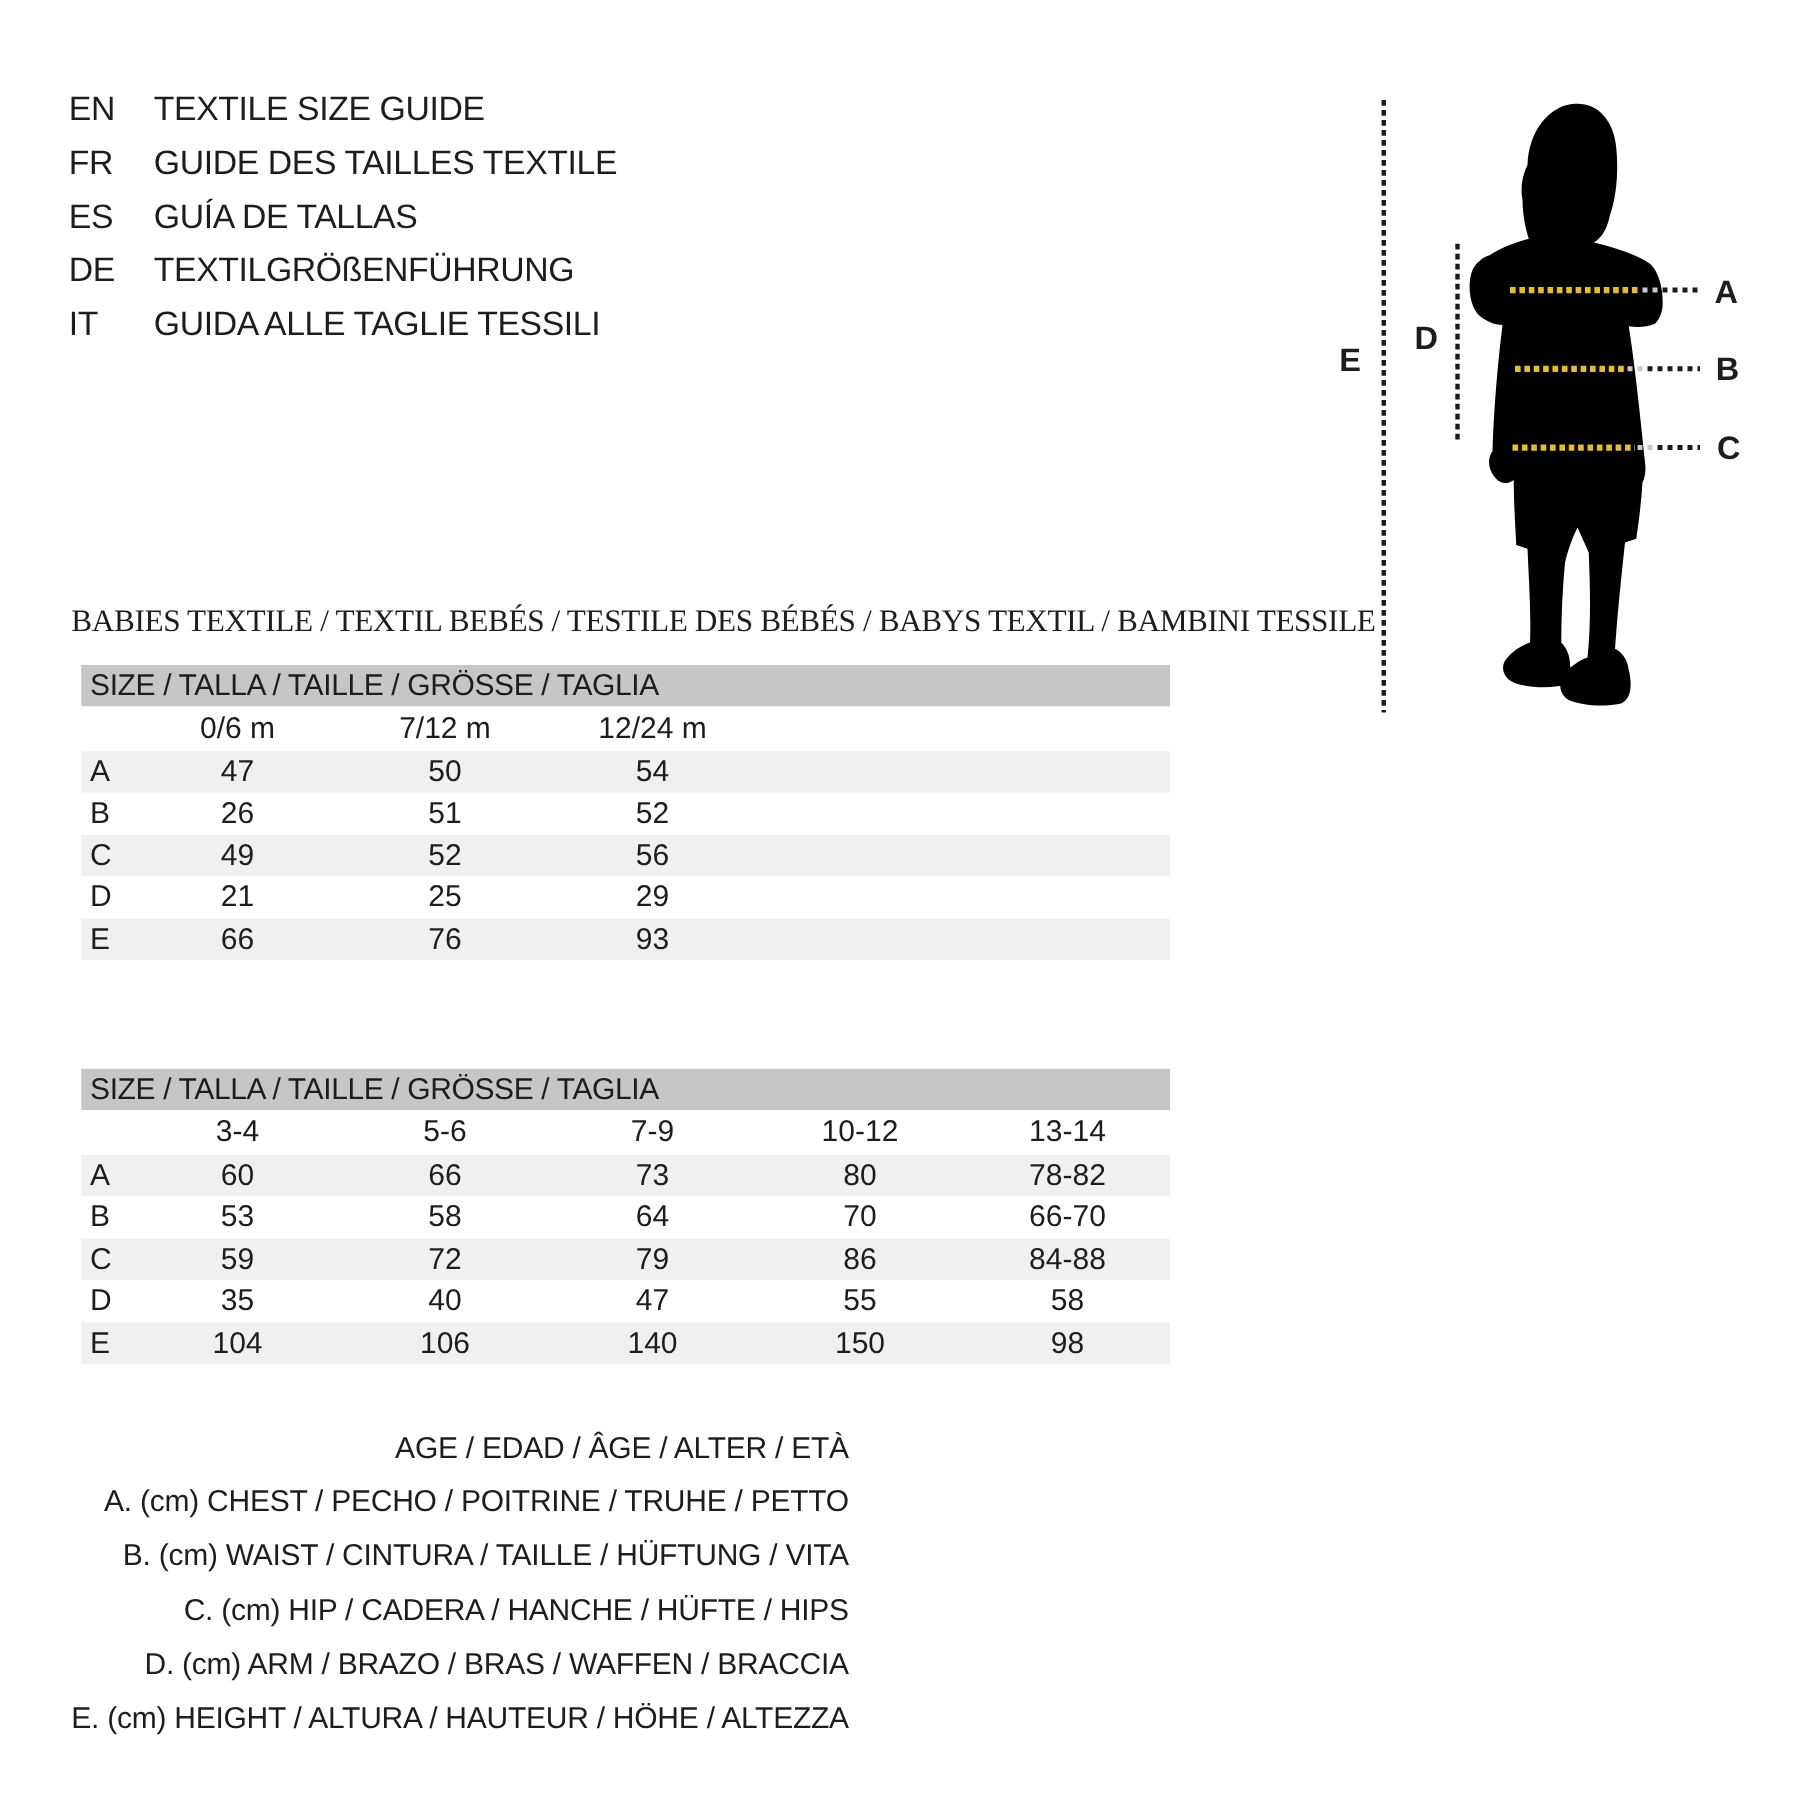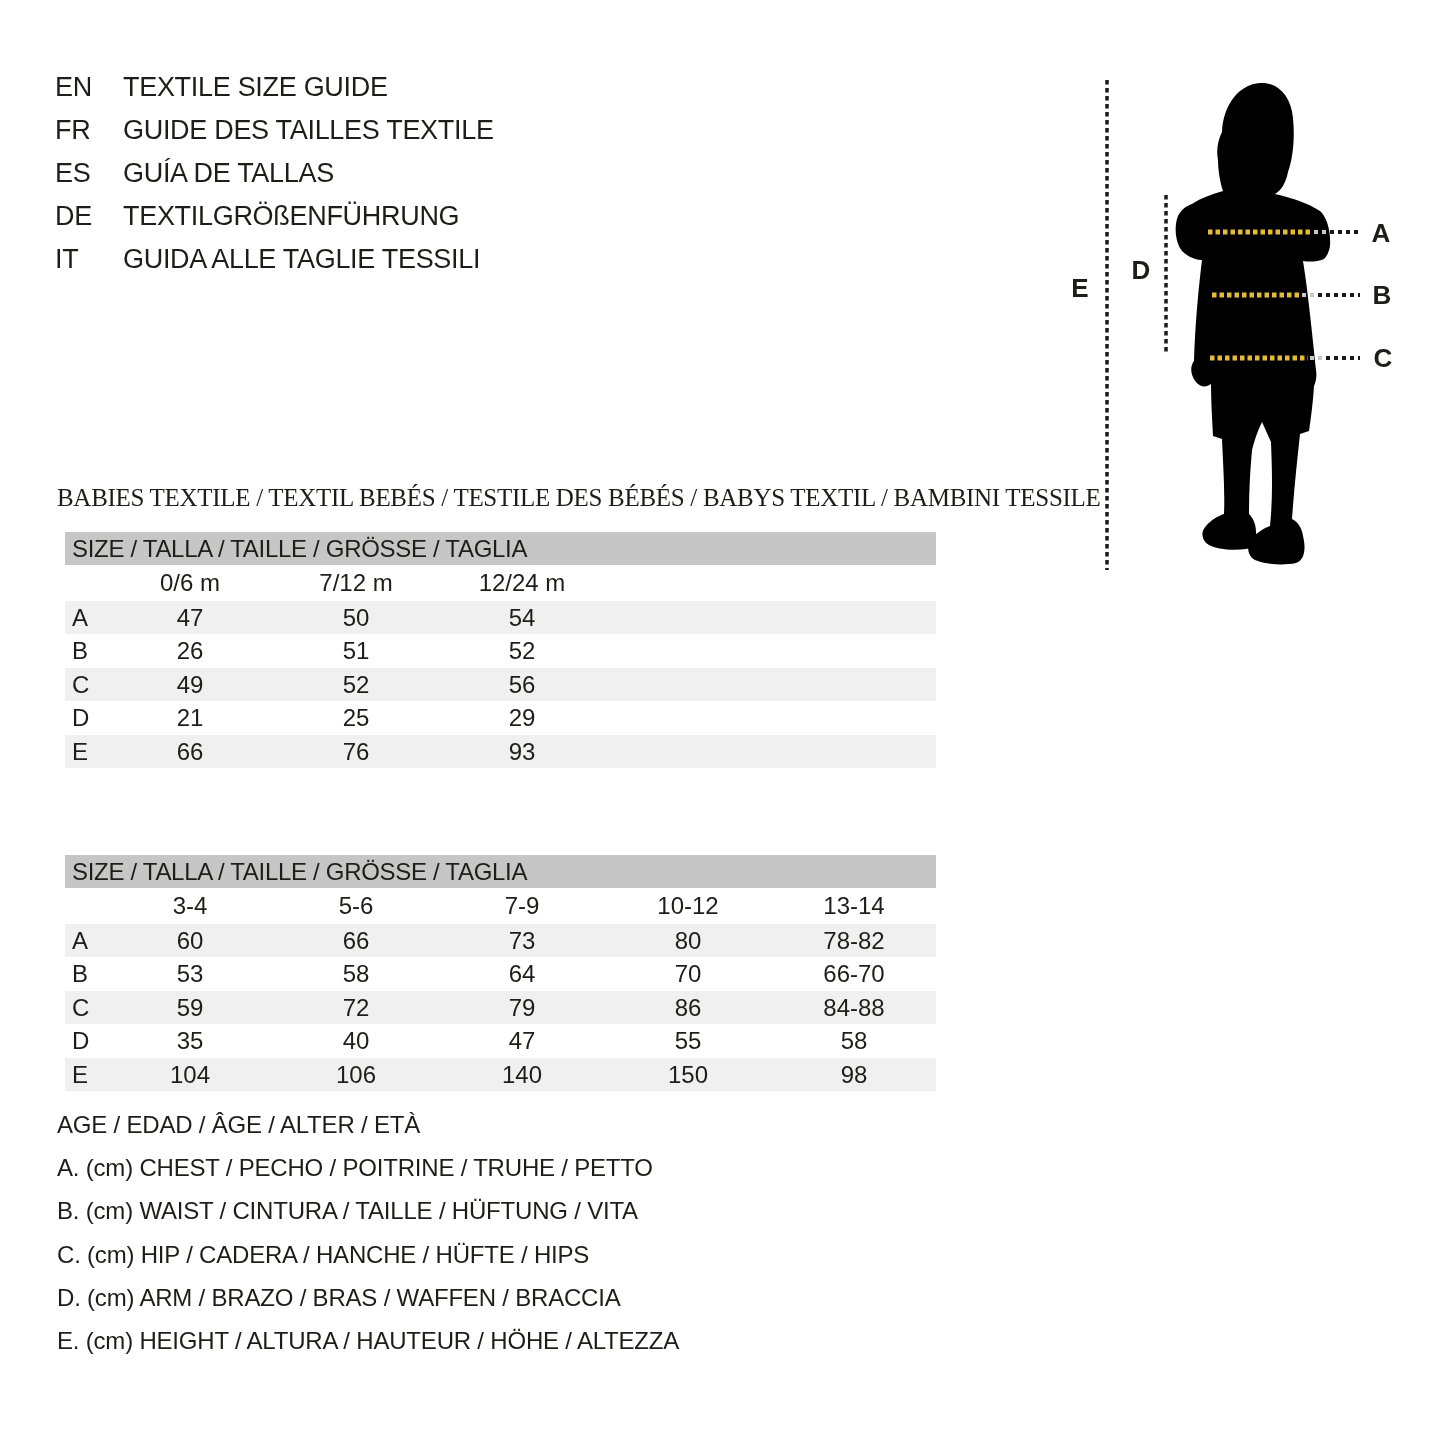--- a/index.html
+++ b/index.html
@@ -17,21 +17,21 @@
   .section-title{position:absolute;left:57px;font-size:25px;letter-spacing:-0.3px;white-space:nowrap;}
   
   .sg-table{position:absolute;left:65px;width:871px;}
   .size-bar{height:33px;line-height:34px;background:#c6c6c6;padding-left:7px;font-size:24px;letter-spacing:-0.3px;box-sizing:border-box;}
   .t-head{display:flex;height:36px;line-height:36px;font-size:24px;}
   .t-row{display:flex;height:33.4px;line-height:33.4px;font-size:24px;}
   .stripe{background:#f0f0f0;}
   .c-label{width:42px;flex:0 0 42px;padding-left:7px;box-sizing:border-box;}
   .c-val{width:166px;flex:0 0 166px;text-align:center;}
   
-  .legend{position:absolute;left:57px;top:1103px;}
+  .legend{position:absolute;left:57px;top:1137px;text-align:right;}
   .legend-line{line-height:43.2px;font-size:24px;letter-spacing:-0.2px;white-space:nowrap;}
   
   .figure-svg{position:absolute;left:1060px;top:70px;}
   .fig-label{position:absolute;font-size:26px;font-weight:700;width:30px;height:30px;line-height:30px;text-align:center;}
 </style>
 </head>
 <body>
 
 <div class="page">
 

